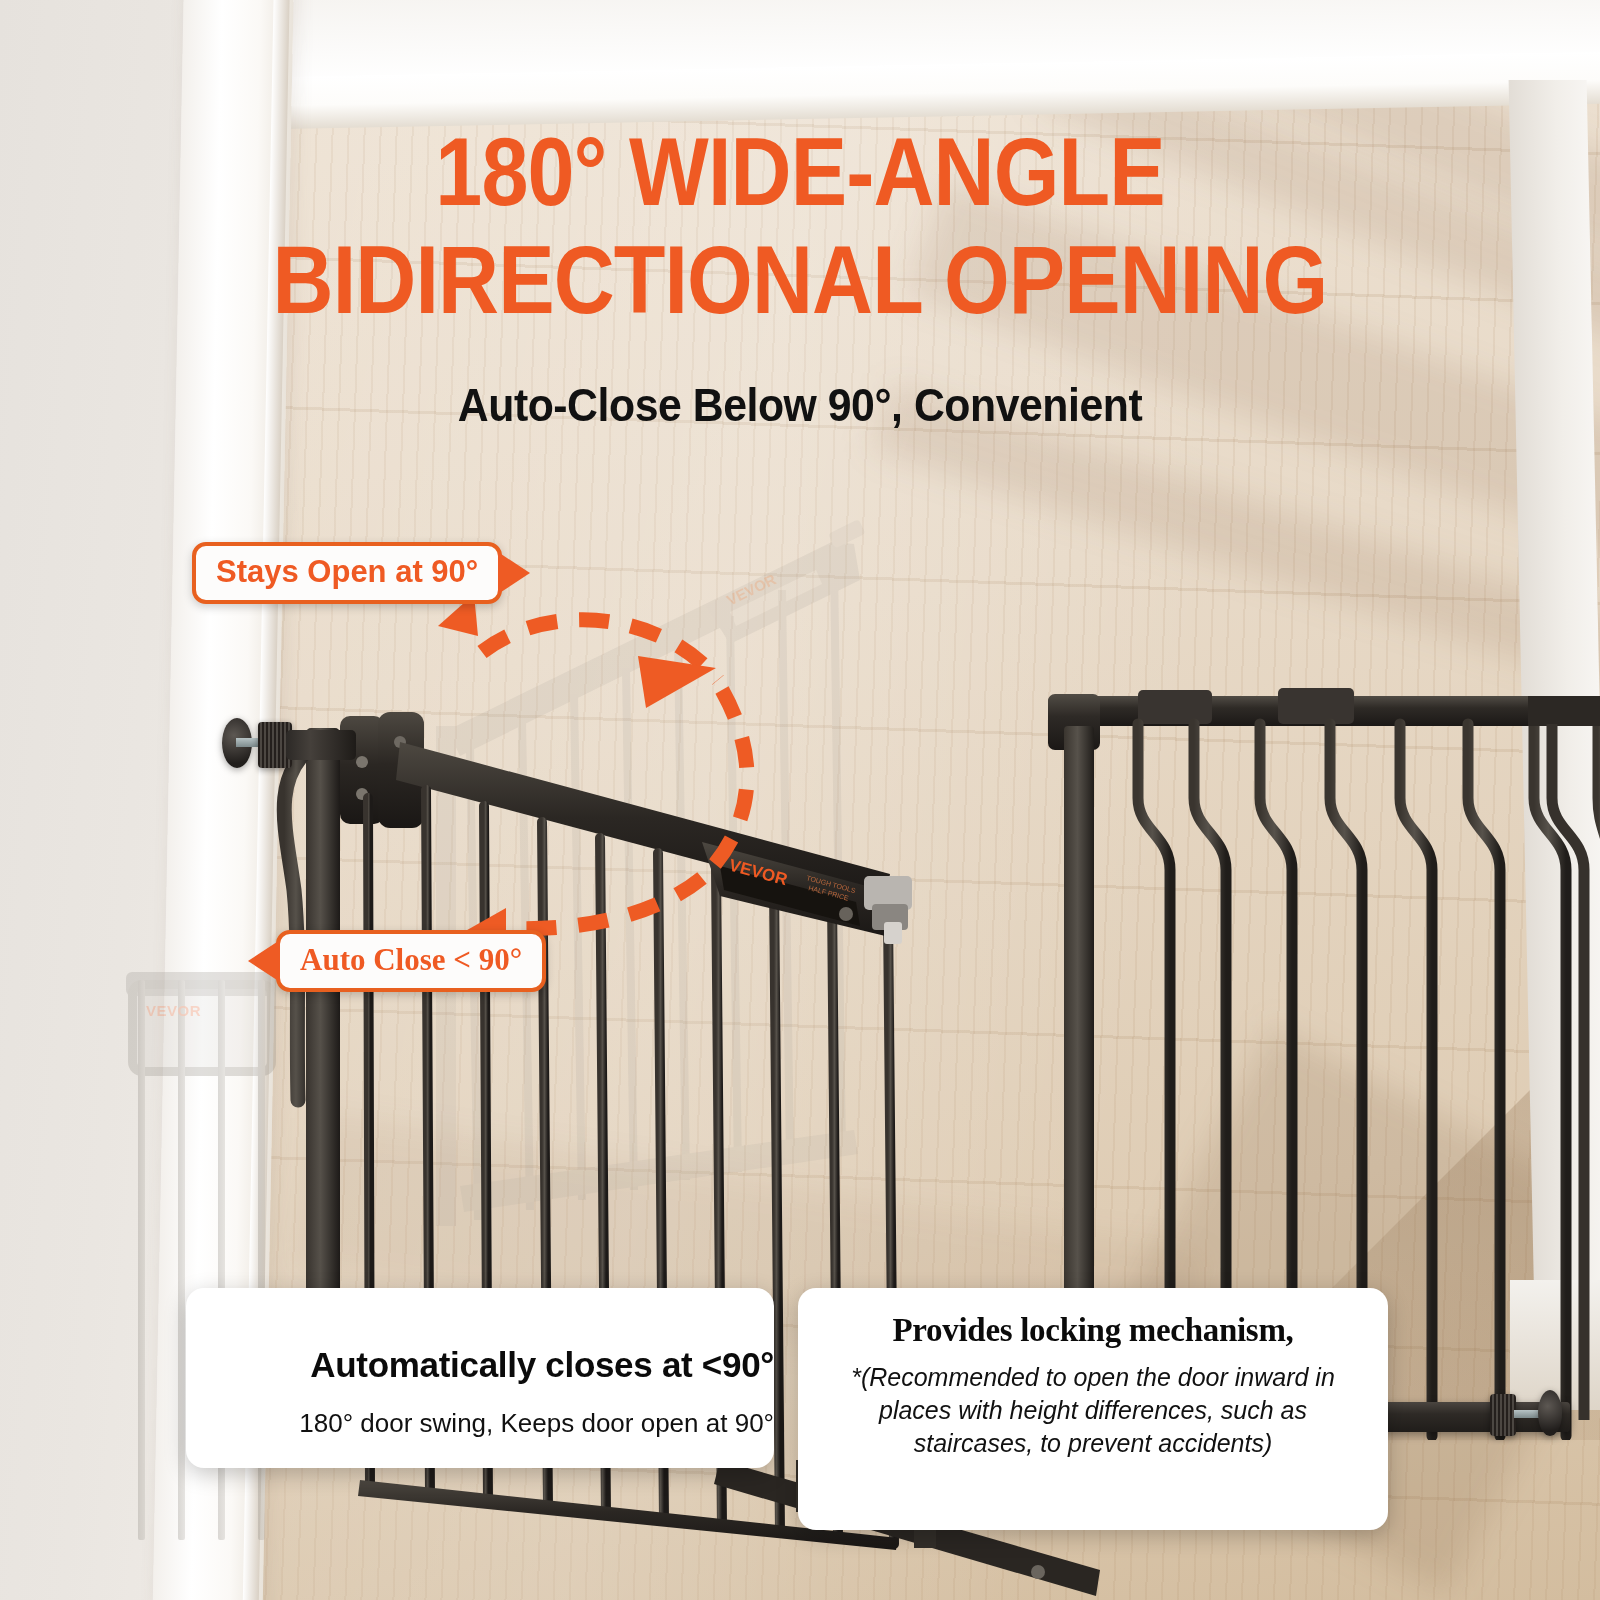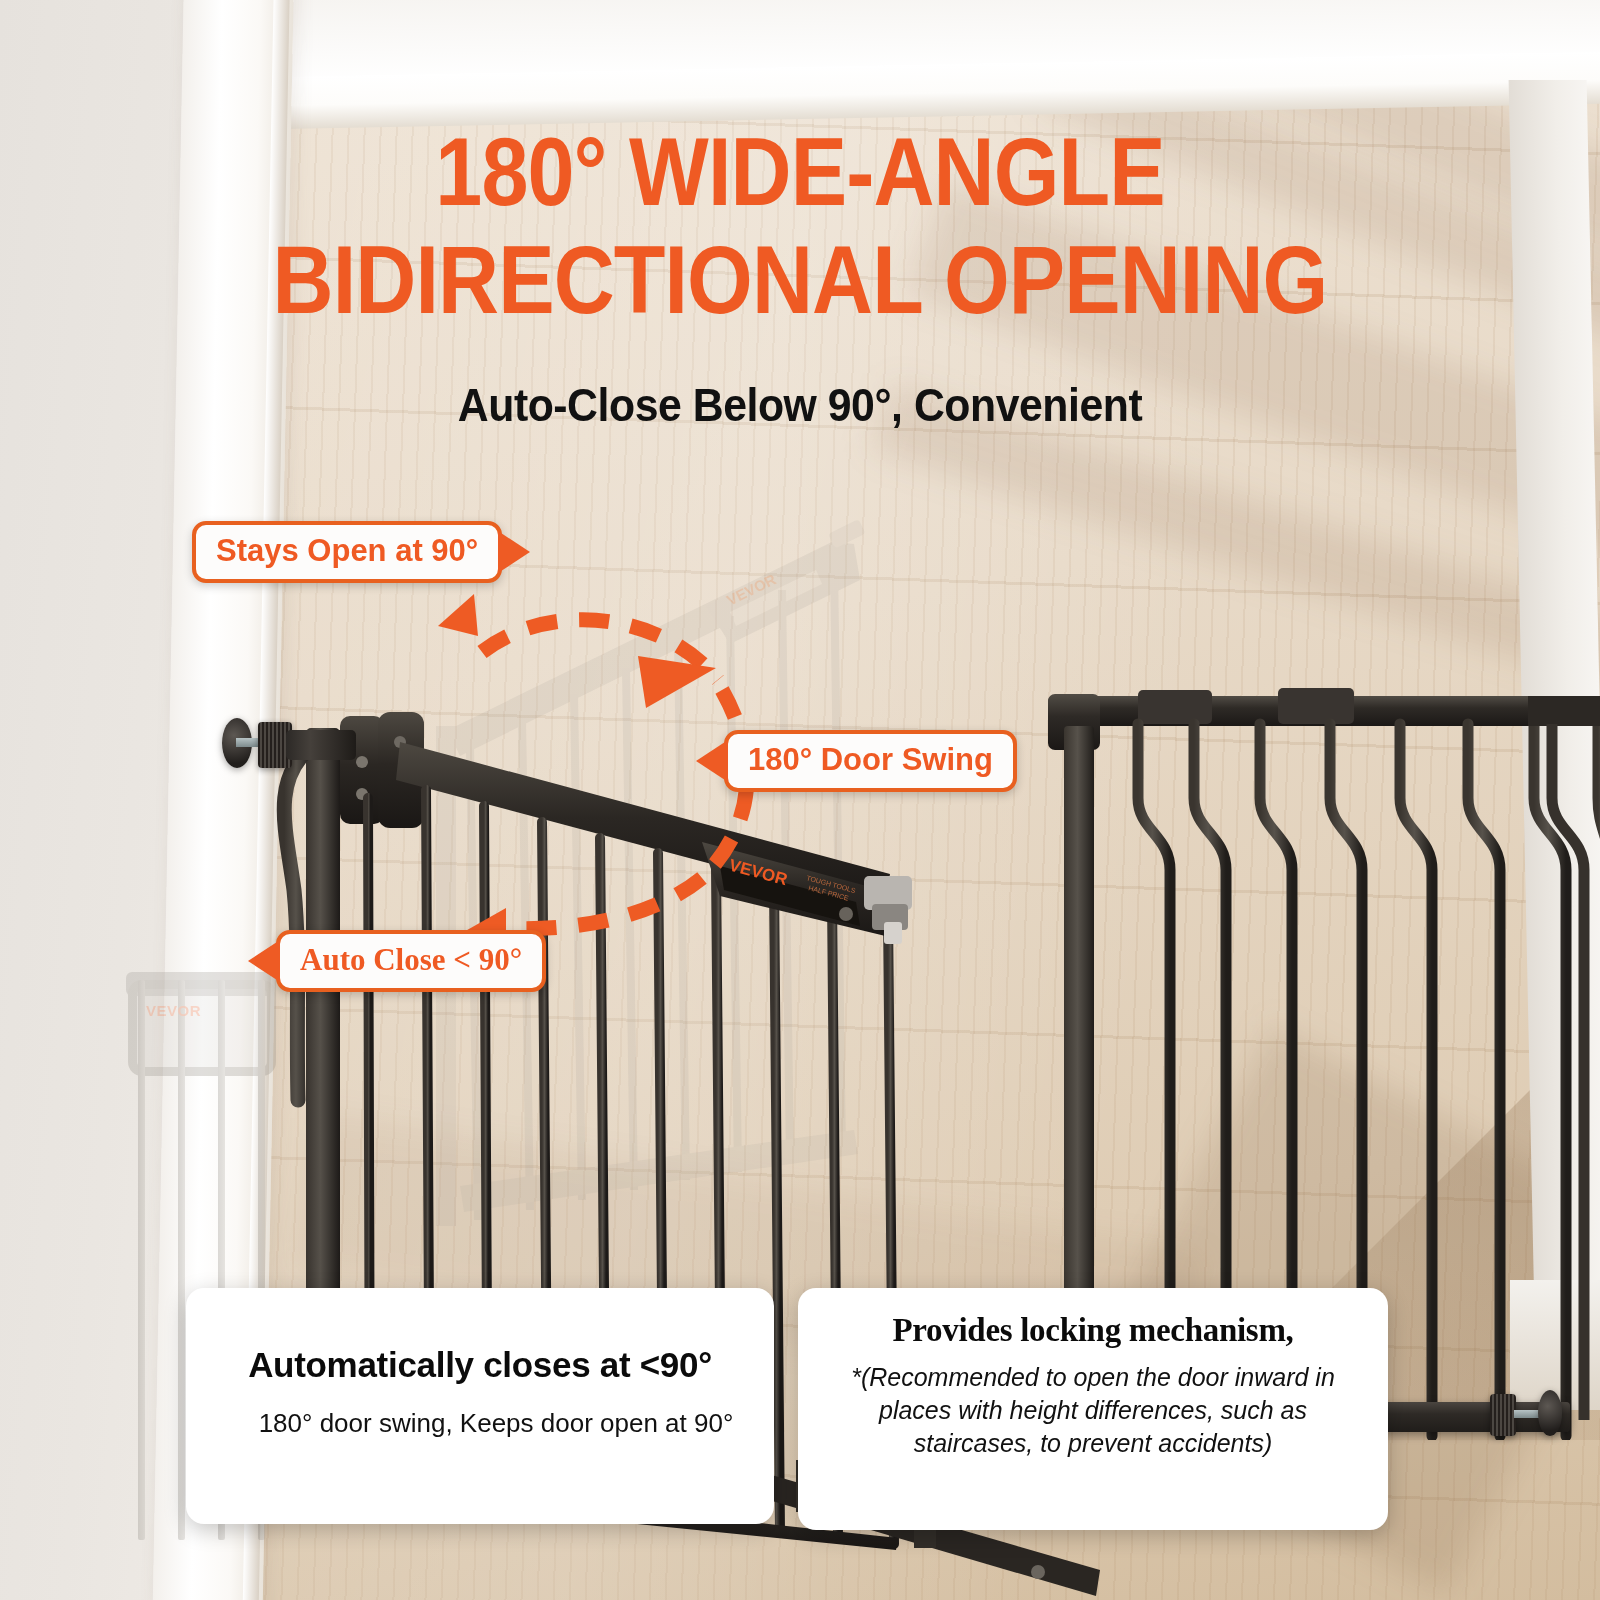--- a/index.html
+++ b/index.html
@@ -174,21 +174,21 @@
   #arc-wrap{position:absolute;left:430px;top:560px;width:460px;height:420px;}
 
   
   .card{
     position:absolute;background:#fff;border-radius:18px;
     box-shadow:0 6px 22px rgba(0,0,0,.22);
     text-align:center;font-family:"Liberation Sans",sans-serif;
   }
   .card .c-title{color:#0b0b0b;font-weight:bold;}
   .card .c-sub{color:#111;}
-  #card-left{left:186px;top:1288px;width:588px;height:236px;}
+  #card-left{left:186px;top:1288px;width:588px;height:180px;text-align:right;}
   #card-left .c-title{font-size:35px;line-height:42px;margin-top:56px;letter-spacing:-.3px;}
   #card-left .c-sub{font-size:26px;line-height:34px;margin-top:20px;padding-left:32px;}
   #card-right{left:798px;top:1288px;width:590px;height:242px;}
   #card-right .c-title{font-size:33px;line-height:41px;margin-top:22px;letter-spacing:-.3px;font-family:Liberation Serif, serif;}
   #card-right .c-sub{font-size:25px;line-height:33px;margin-top:10px;}
 </style>
 </head>
 <body>
 
 <div id="stage">
@@ -375,29 +375,25 @@
     <polygon points="76,348 76,398 16,382" fill="#ee5b24"></polygon>
   </svg>
 
   <div id="headline">
     <span class="hl-line">180° WIDE-ANGLE</span>
     <span class="hl-line">BIDIRECTIONAL OPENING</span>
   </div>
 
   <div id="subhead">Auto-Close Below 90°, Convenient</div>
 
-  <div class="pill tail-right" style="left:192px;top:521px;">
+  <div class="pill tail-right" style="left:192px;top:542px;">
     <span>Stays Open at 90°</span>
     <span class="tail"></span>
   </div>
 
-  <div class="pill tail-left" style="left:724px;top:730px;">
-    <span>180° Door Swing</span>
-    <span class="tail"></span>
-  </div>
 
   <div class="pill tail-left" style="left:276px;top:930px;font-family:Liberation Serif, serif;">
     <span>Auto Close &lt; 90°</span>
     <span class="tail"></span>
   </div>
 
   <div class="card" id="card-left">
     <div class="c-title">Automatically closes at &lt;90°</div>
     <div class="c-sub">180° door swing, Keeps door open at 90°</div>
   </div>

